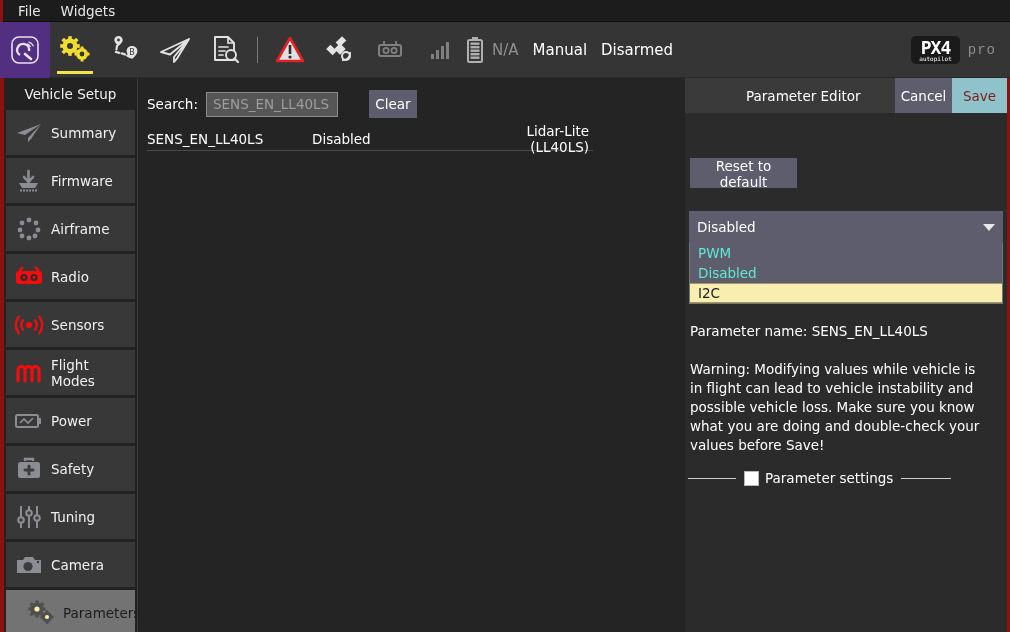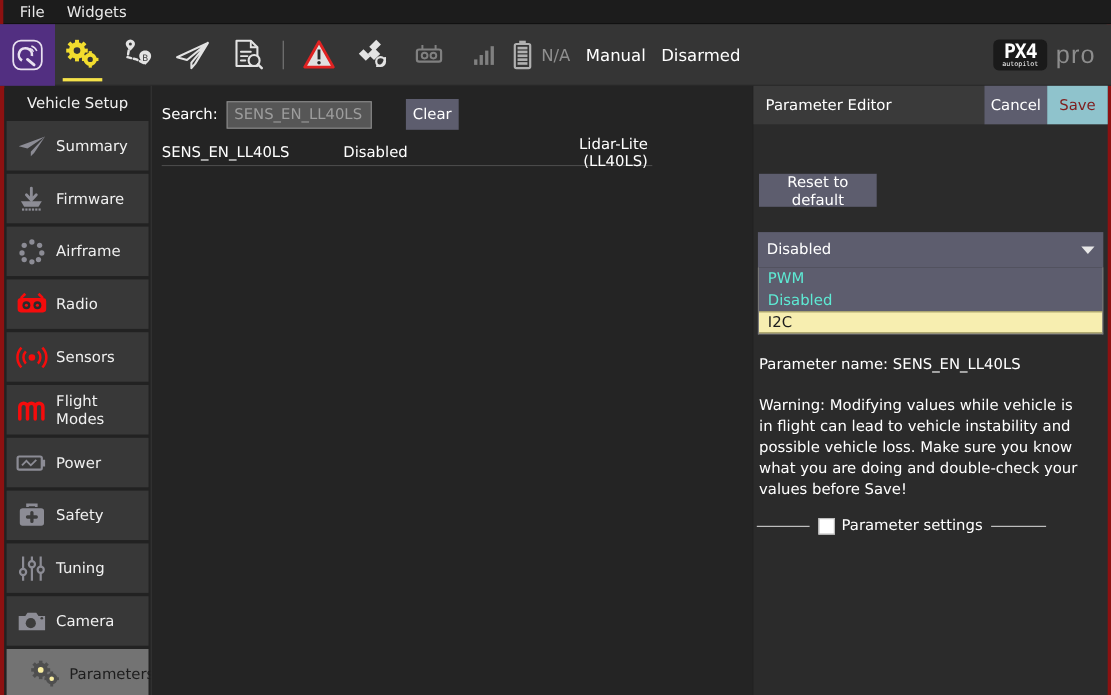--- a/index.html
+++ b/index.html
@@ -46,21 +46,21 @@
   }
   .px4-badge .b1{
     font-family:"DejaVu Sans Mono", monospace; font-weight:bold;
     font-size:18px; color:#ffffff; letter-spacing:-1px;
   }
   .px4-badge .b2{
     font-family:"DejaVu Sans Mono", monospace; font-size:6px; color:#ffffff;
     letter-spacing:0px; margin-top:-1px;
   }
   .pro-txt{
-    font-family:Liberation Sans, sans-serif; font-size:23px; color:#8d8d8d;
+    font-family:Liberation Mono, monospace; font-size:14px; color:#8d8d8d;
     letter-spacing:1px;
   }
 
   
   #red-strip{ position:absolute; left:0; top:22px; width:4px; height:610px; background:#8d1111; }
   #red-strip-top{ position:absolute; left:0; top:0; width:3px; height:22px; background:#8d1111; }
 
   
   #sidebar{
     position:absolute; left:4px; top:80px; width:133px; height:554px;
@@ -107,21 +107,21 @@
   .p-desc{ flex:1; font-size:13.5px; color:#ffffff; text-align:right; padding-right:4px; }
 
   
   #right-panel{
     position:absolute; left:685px; top:78px; width:322px; height:554px;
     background:#2b2b2b;
   }
   #rp-header{
     height:35px; background:#3a3a3a; display:flex; align-items:center;
   }
-  #rp-title{ font-size:13.5px; color:#ffffff; padding-left:11px; flex:1; }
+  #rp-title{ font-size:13.5px; color:#ffffff; padding-left:25px; flex:1;margin-left:36px; }
   #cancel-btn{
     width:57px; height:35px; background:#5d5d6e; color:#ffffff; border:none;
     font-size:13.5px; font-family:"DejaVu Sans", sans-serif; cursor:pointer;
   }
   #save-btn{
     width:55px; height:35px; background:#8fc3cc; color:#7f1d1d; border:none;
     font-size:13.5px; font-family:"DejaVu Sans", sans-serif; cursor:pointer;
   }
   #reset-btn{
     margin:45px 0 0 5px; width:107px; height:30px; background:#5d5d6e; color:#ffffff;

